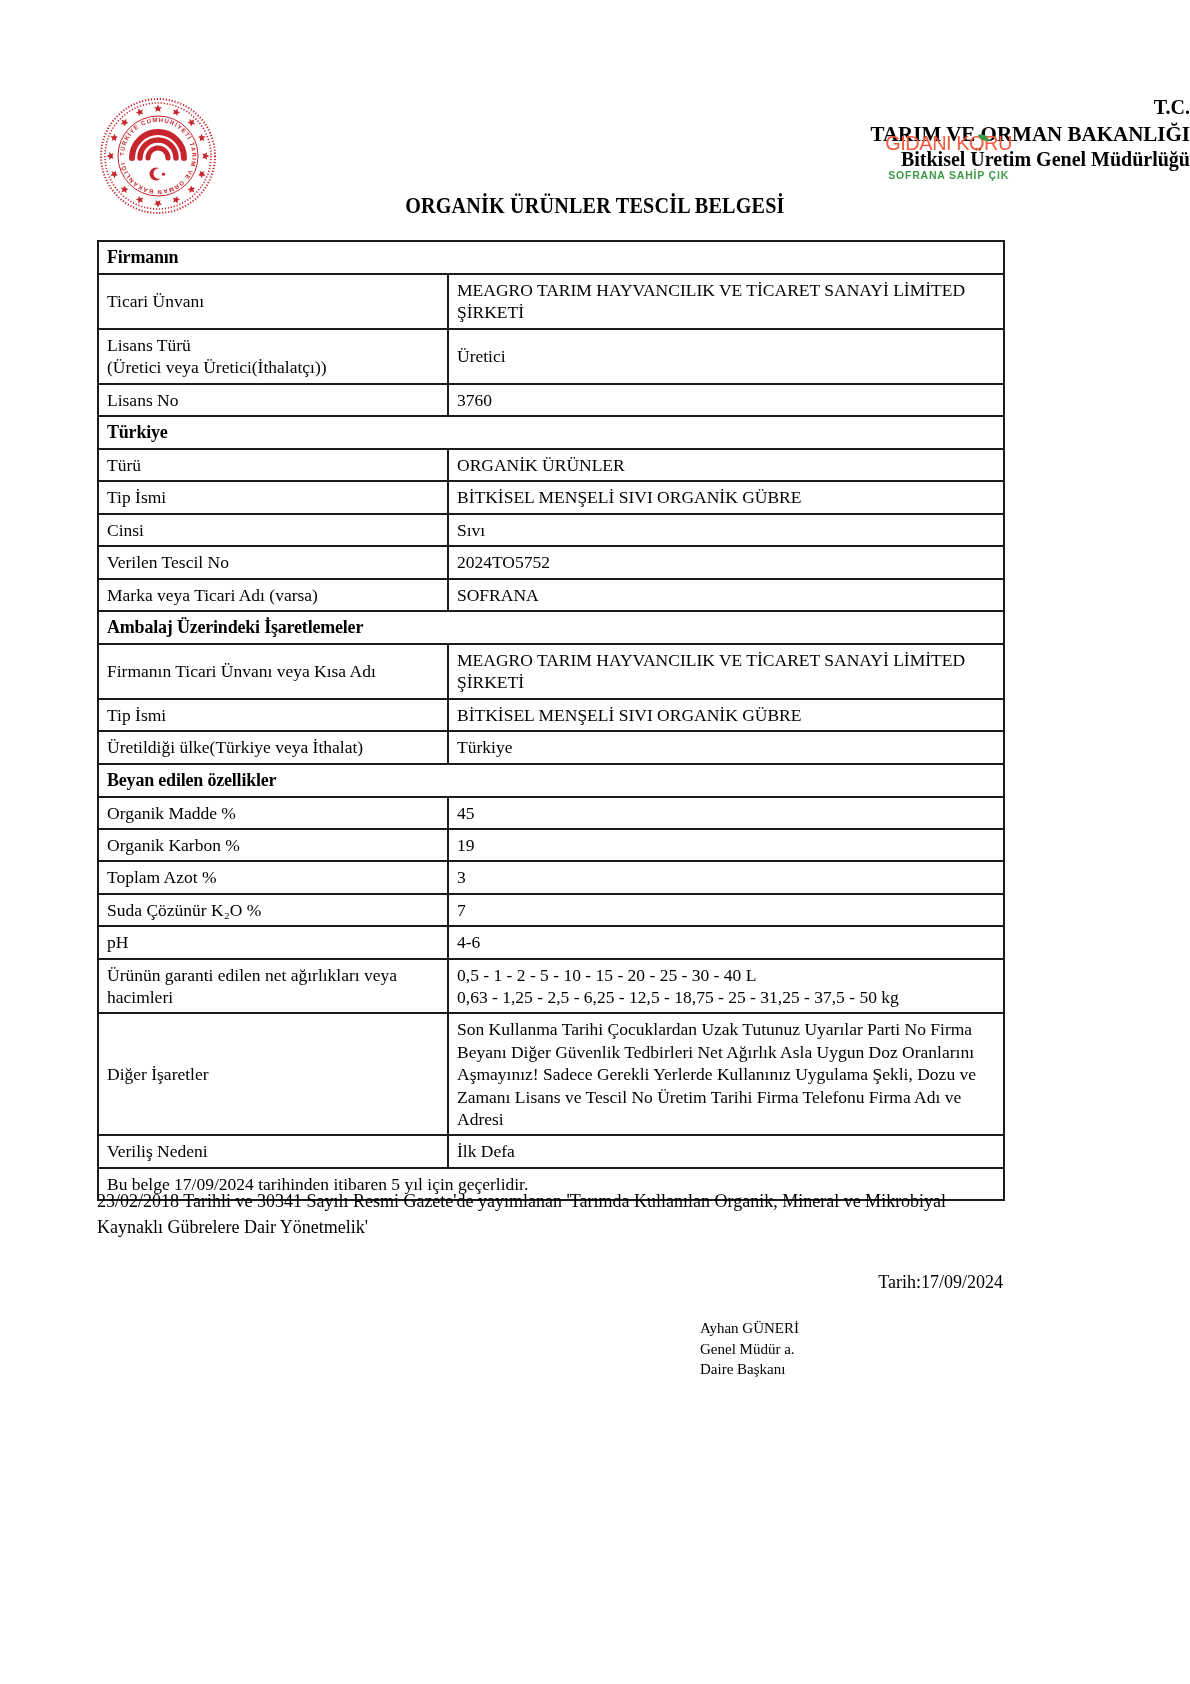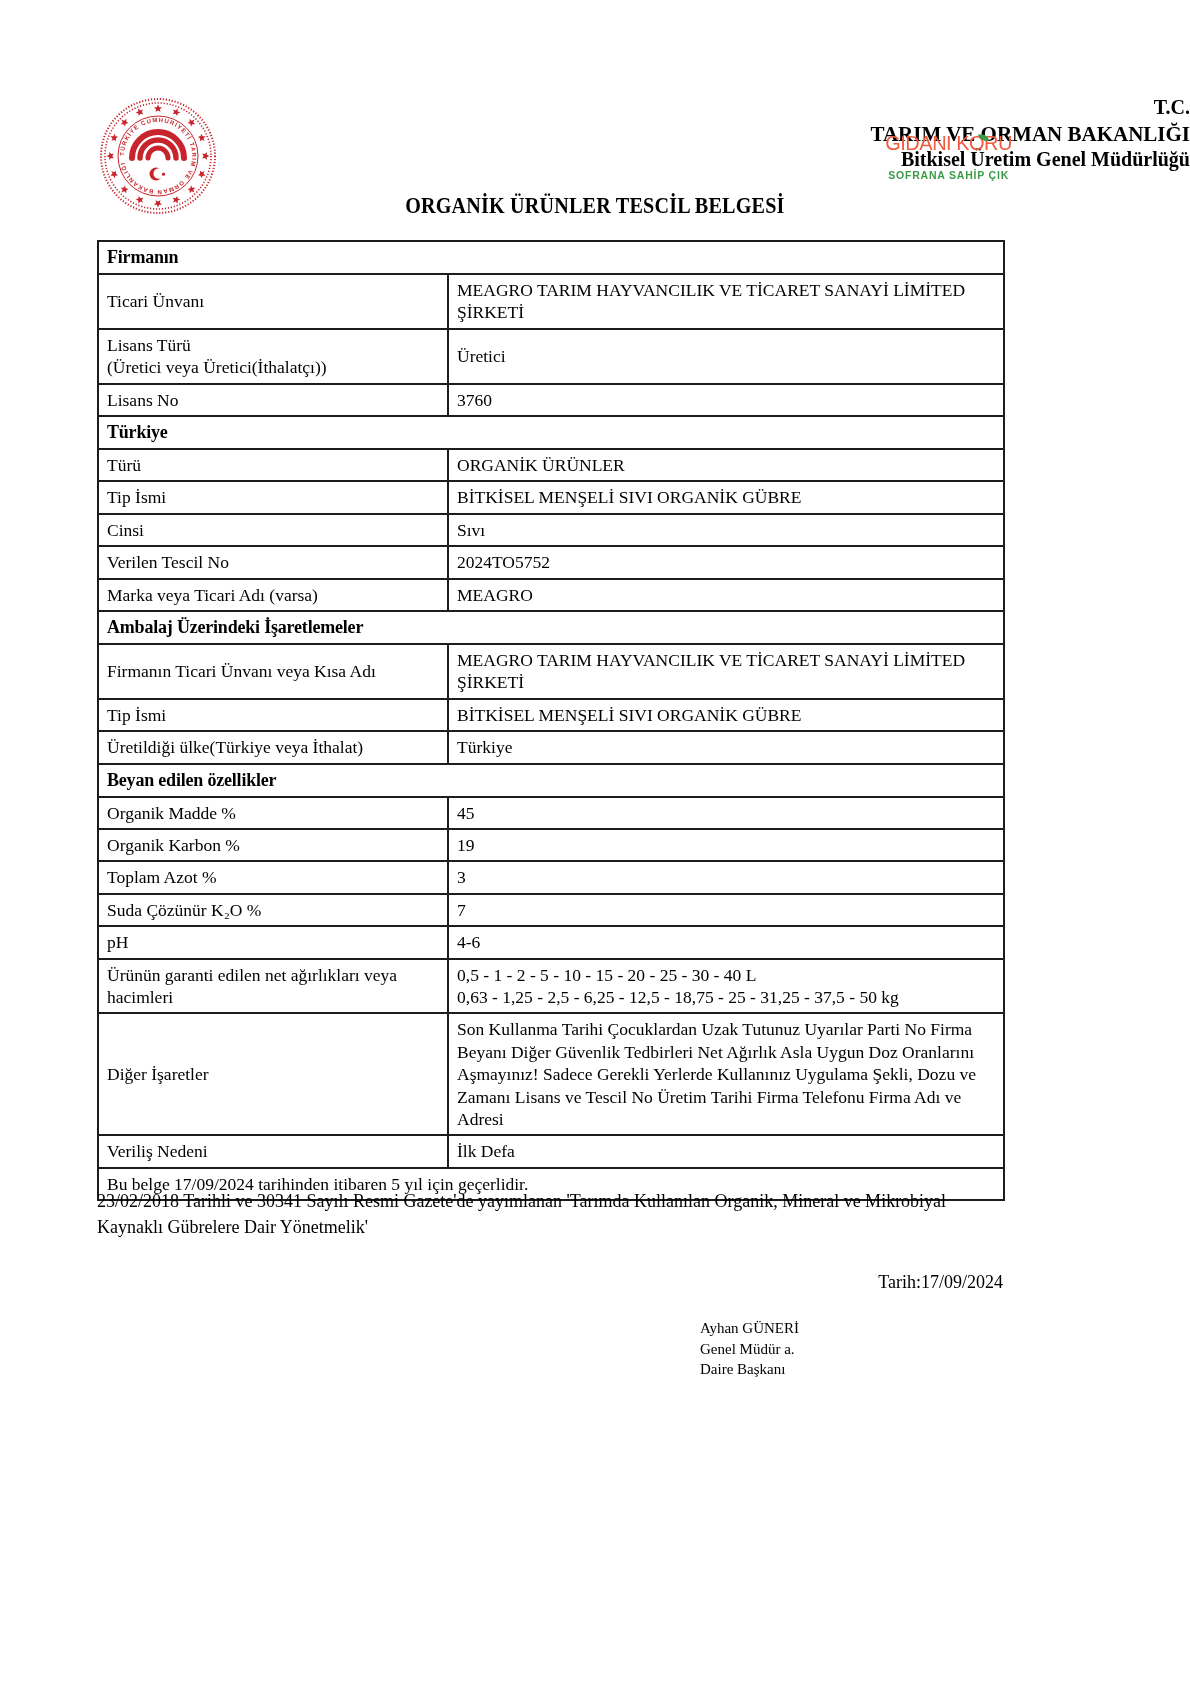--- a/index.html
+++ b/index.html
@@ -168,21 +168,21 @@
       <tr>
           <td class="lbl">Cinsi</td>
           <td class="val">Sıvı</td>
         </tr>
       <tr>
           <td class="lbl">Verilen Tescil No</td>
           <td class="val">2024TO5752</td>
         </tr>
       <tr>
           <td class="lbl">Marka veya Ticari Adı (varsa)</td>
-          <td class="val">MEAGRO</td>
+          <td class="val">SOFRANA</td>
         </tr>
       <tr>
           <td class="sec" colspan="2">Ambalaj Üzerindeki İşaretlemeler</td>
         </tr>
       <tr>
           <td class="lbl">Firmanın Ticari Ünvanı veya Kısa Adı</td>
           <td class="val">MEAGRO TARIM HAYVANCILIK VE TİCARET SANAYİ LİMİTED ŞİRKETİ</td>
         </tr>
       <tr>
           <td class="lbl">Tip İsmi</td>

